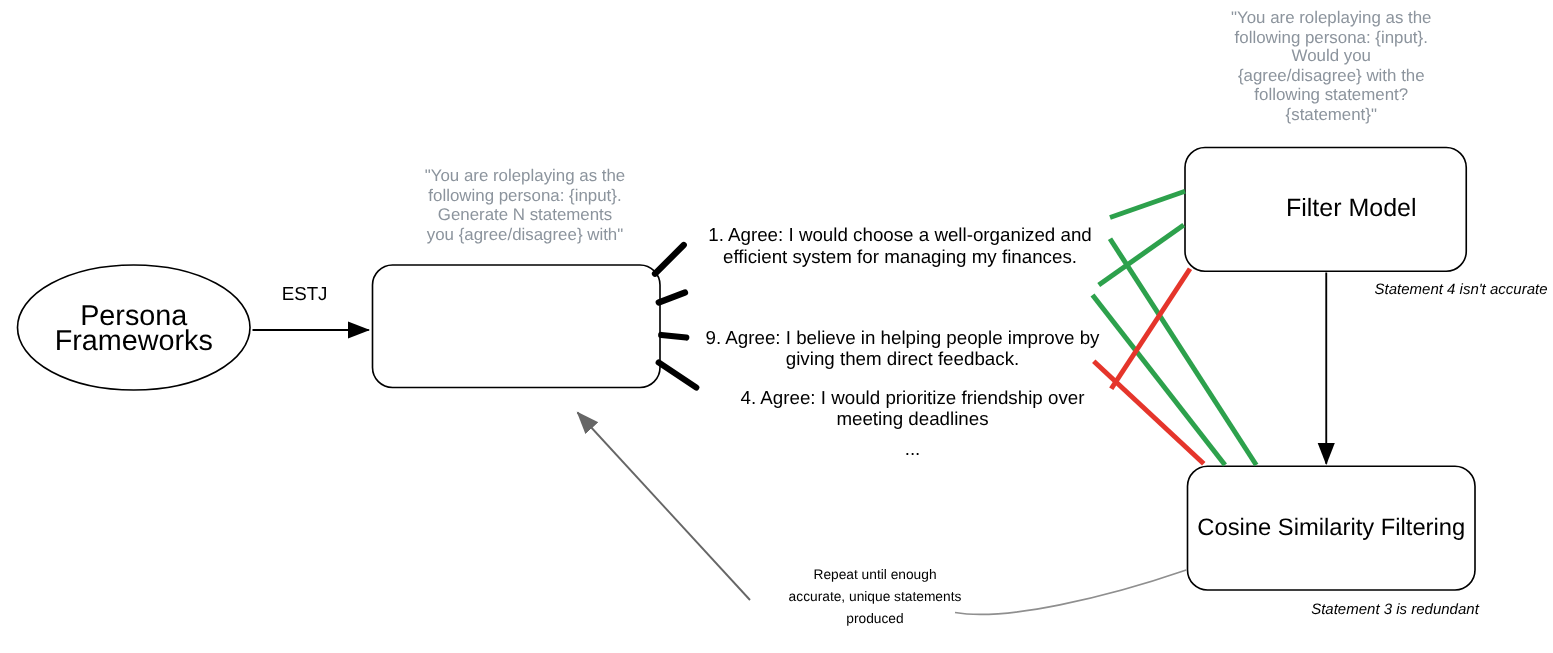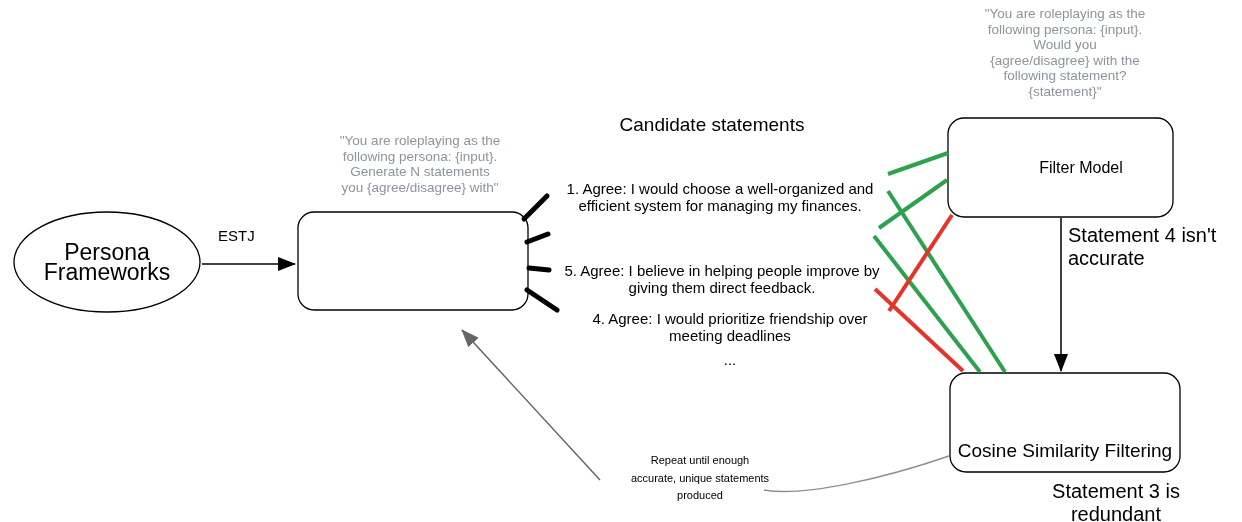--- a/index.html
+++ b/index.html
@@ -4,29 +4,29 @@
 <style>
   html,body{margin:0;padding:0;background:#ffffff;}
   .canvas{
     position:relative;
     width:1242px;height:522px;
     background:#ffffff;
     font-family:"Liberation Sans","DejaVu Sans",sans-serif;
     overflow:hidden;
   }
   svg.layer{position:absolute;left:0;top:0;z-index:1;}
-  .txt{position:absolute;margin:0;z-index:2;white-space:pre-line;color:#000;}
+  .txt{position:absolute;margin:0;z-index:2;white-space:pre-line;color:#000;text-align:right;}
   .center{text-align:center;}
   .prompt{font-size:13.5px;line-height:15.5px;text-align:center;}
   .box-label{
     position:absolute;z-index:2;display:flex;align-items:center;justify-content:center;
     text-align:center;color:#000;
   }
   .statement{font-size:15px;line-height:16.5px;}
-  .note{font-size:20px;}
+  .note{font-size:12px;font-style:italic;}
 </style>
 </head>
 <body>
 
 <div class="canvas">
 
   <svg class="layer" width="1242" height="522" viewBox="0 0 1242 522">
     <defs>
       <marker id="arrowBlack" markerUnits="userSpaceOnUse" markerWidth="20" markerHeight="16" refX="17" refY="7" orient="auto">
         <path d="M0,0 L18,7 L0,14 Z" fill="#000000"></path>
@@ -62,41 +62,40 @@
 
     <line x1="600" y1="480" x2="462" y2="330" stroke-width="1.5" marker-end="url(#arrowGray)" stroke="#666666"></line>
   </svg>
 
   <div class="box-label" style="left:27px;top:236px;width:160px;height:52px;font-size:23px;line-height:20px;white-space:pre-line;">Persona
 Frameworks</div>
 
   <p class="txt" style="left:218px;top:227px;width:44px;font-size:15px;">ESTJ</p>
 
 
-  <div class="box-label" style="left:948px;top:118px;width:266px;height:99px;font-size:16px;">Filter Model</div>
+  <div class="box-label" style="left:948px;top:118px;width:266px;height:99px;font-size:20px;">Filter Model</div>
 
-  <div class="box-label" style="left:950px;top:373px;width:230px;height:99px;font-size:19px;margin-top:28px;">Cosine Similarity Filtering</div>
+  <div class="box-label" style="left:950px;top:373px;width:230px;height:99px;font-size:19px;">Cosine Similarity Filtering</div>
 
   <p class="txt prompt" style="left: 320px; top: 133px; width: 200px; color: rgb(140, 148, 157);">"You are roleplaying as the
 following persona: {input}.
 Generate N statements
 you {agree/disagree} with"</p>
 
   <p class="txt prompt" style="left: 965px; top: 6px; width: 200px; color: rgb(140, 148, 157);">"You are roleplaying as the
 following persona: {input}.
 Would you
 {agree/disagree} with the
 following statement?
 {statement}"</p>
 
-  <p class="txt center" style="left:592px;top:114px;width:240px;font-size:19px;">Candidate statements</p>
 
   <p class="txt center statement" style="left:544px;top:169px;width:352px;margin-top:12px;">1. Agree: I would choose a well-organized and
 efficient system for managing my finances.</p>
-  <p class="txt center statement" style="left:546px;top:263px;width:352px;">5. Agree: I believe in helping people improve by
+  <p class="txt center statement" style="left:546px;top:263px;width:352px;">9. Agree: I believe in helping people improve by
 giving them direct feedback.</p>
   <p class="txt center statement" style="left:554px;top:311px;width:352px;">4. Agree: I would prioritize friendship over
 meeting deadlines</p>
   <p class="txt center statement" style="left:554px;top:352px;width:352px;">...</p>
 
   <p class="txt note" style="left:1068px;top:224px;width:170px;">Statement 4 isn't accurate</p>
 
   <p class="txt note center" style="left:1016px;top:480px;width:200px;">Statement 3 is redundant</p>
 
   <p class="txt center" style="left:563px;top:452px;width:202px;font-size:11px;line-height:17.5px;margin-left:36px;">Repeat until enough

